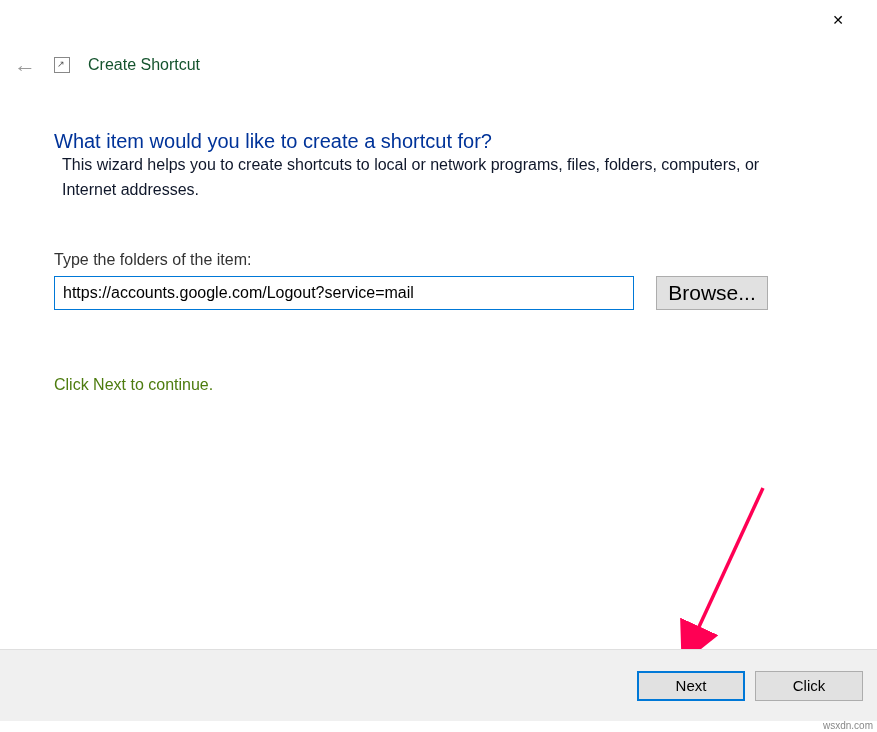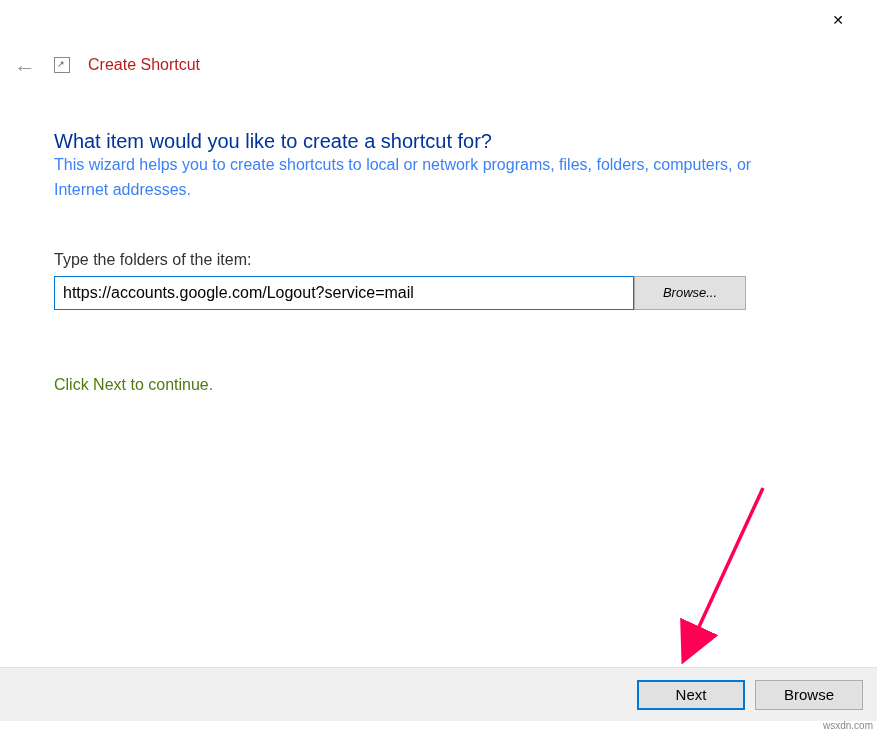--- a/index.html
+++ b/index.html
@@ -59,81 +59,82 @@
     .shortcut-icon::after {
       content: "↗";
       font-size: 9px;
       color: #555;
       position: absolute;
       top: 1px;
       left: 2px;
     }
     .wizard-title {
       font-size: 16px;
-      color: #b91c1c;
+      color: #14532d;
       font-weight: normal;
     }
     .content {
       position: absolute;
       top: 130px;
       left: 54px;
       right: 40px;
     }
     .main-heading {
       font-size: 20px;
       color: #003399;
       font-weight: normal;
     }
     .description {
       font-size: 16px;
-      color: #3b82f6;
+      color: #0f172a;
       line-height: 1.55;
       margin-bottom: 48px;
       max-width: 720px;
+      margin-left: 8px;
     }
     .field-label {
       font-size: 16px;
       color: #333;
       margin-bottom: 7px;
     }
     .input-row {
       display: flex;
       align-items: flex-end;
+      gap: 22px;
     }
     .location-input {
       width: 580px;
       height: 34px;
       border: 1px solid #0078d7;
       padding: 0 8px;
       font-size: 16px;
       font-family: inherit;
       outline: none;
       color: #000;
     }
     .browse-btn {
       width: 112px;
       height: 34px;
       border: 1px solid #adadad;
       background: #e1e1e1;
-      font-size: 13px;
+      font-size: 21px;
       cursor: pointer;
       font-family: inherit;
-      font-style: italic;
     }
     .continue-text {
       margin-top: 66px;
       font-size: 16px;
       color: #4d7c0f;
     }
     .footer {
       position: absolute;
       bottom: 11px;
       left: 0;
       right: 0;
-      height: 54px;
+      height: 72px;
       border-top: 1px solid #dfdfdf;
       background: #f0f0f0;
       display: flex;
       align-items: center;
       justify-content: flex-end;
       padding-right: 14px;
       gap: 10px;
     }
     .footer-btn {
       width: 108px;
@@ -194,16 +195,16 @@
   <defs>
     <marker id="arrowhead" markerWidth="12" markerHeight="12" refX="9" refY="6" orient="auto">
       <polygon points="0 0, 12 6, 0 12" fill="#ff0054"></polygon>
     </marker>
   </defs>
   <line x1="95" y1="8" x2="18" y2="175" stroke="#ff0054" stroke-width="3.5" marker-end="url(#arrowhead)"></line>
 </svg>
 
 <div class="footer">
   <button class="footer-btn btn-next">Next</button>
-  <button class="footer-btn btn-cancel">Browse</button>
+  <button class="footer-btn btn-cancel">Click</button>
 </div>
 
 <div class="watermark">wsxdn.com</div>
 
 </body></html>

